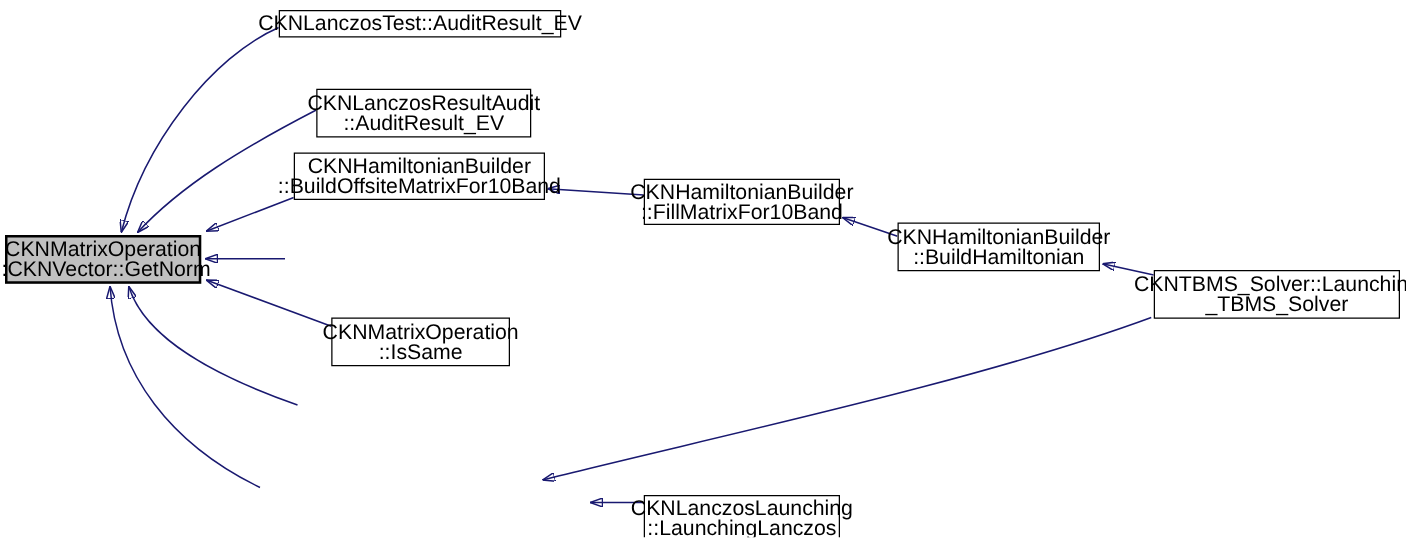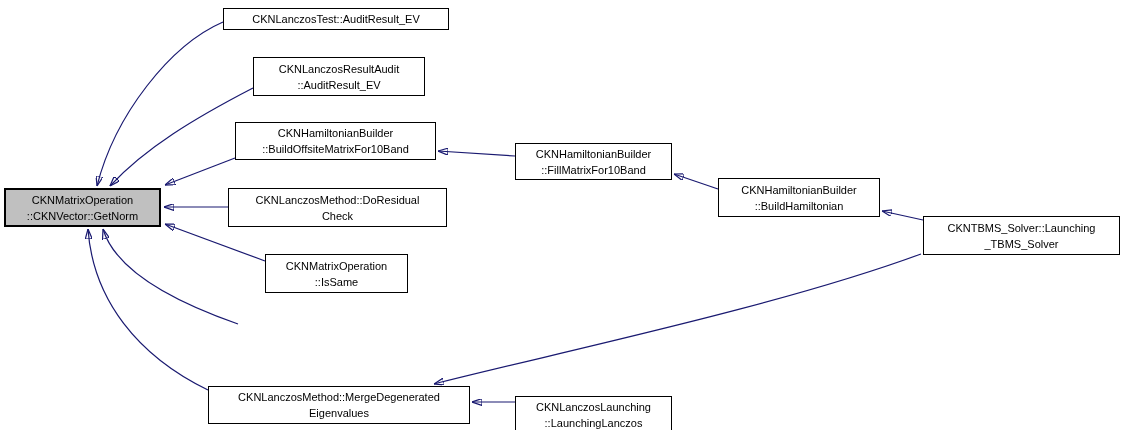--- a/index.html
+++ b/index.html
@@ -21,21 +21,21 @@
     position: absolute;
     box-sizing: border-box;
     background: #ffffff;
     border: 1px solid #000000;
     color: #000000;
     display: flex;
     align-items: center;
     justify-content: center;
     text-align: center;
     white-space: pre-line;
-    font-size: 11px;
+    font-size: 17px;
     line-height: 16px;
     cursor: pointer;
   }
   .node.highlight {
     background: #c0c0c0;
     border-width: 2px;
   }
 </style>
 </head>
 <body>
@@ -60,35 +60,31 @@
     <path d="M923,220 L882,211" marker-end="url(#arrow)"></path>
     <path d="M921,254 C780,306 560,352 434,384" marker-end="url(#arrow)"></path>
     <path d="M515,402 L472,402" marker-end="url(#arrow)"></path>
   </svg>
 
   <div class="node highlight" style="left:4px;   top:188px; width:157px; height:39px;">CKNMatrixOperation
 ::CKNVector::GetNorm</div>
 
   <div class="node" style="left:223px; top:8px;   width:226px; height:22px;">CKNLanczosTest::AuditResult_EV</div>
 
-  <div class="node" style="left:253px; top:57px;  width:172px; height:39px;">CKNLanczosResultAudit
+  <div class="node" style="left:253px; top:71px;  width:172px; height:39px;">CKNLanczosResultAudit
 ::AuditResult_EV</div>
 
   <div class="node" style="left:235px; top:122px; width:201px; height:38px;">CKNHamiltonianBuilder
 ::BuildOffsiteMatrixFor10Band</div>
 
-  <div class="node" style="left:228px; top:188px; width:219px; height:39px;">CKNLanczosMethod::DoResidual
-Check</div>
 
   <div class="node" style="left:265px; top:254px; width:143px; height:39px;">CKNMatrixOperation
 ::IsSame</div>
 
 
-  <div class="node" style="left:208px; top:386px; width:262px; height:38px;">CKNLanczosMethod::MergeDegenerated
-Eigenvalues</div>
 
   <div class="node" style="left:515px; top:143px; width:157px; height:37px;">CKNHamiltonianBuilder
 ::FillMatrixFor10Band</div>
 
   <div class="node" style="left:718px; top:178px; width:162px; height:39px;">CKNHamiltonianBuilder
 ::BuildHamiltonian</div>
 
   <div class="node" style="left:923px; top:216px; width:197px; height:39px;">CKNTBMS_Solver::Launching
 _TBMS_Solver</div>
 

